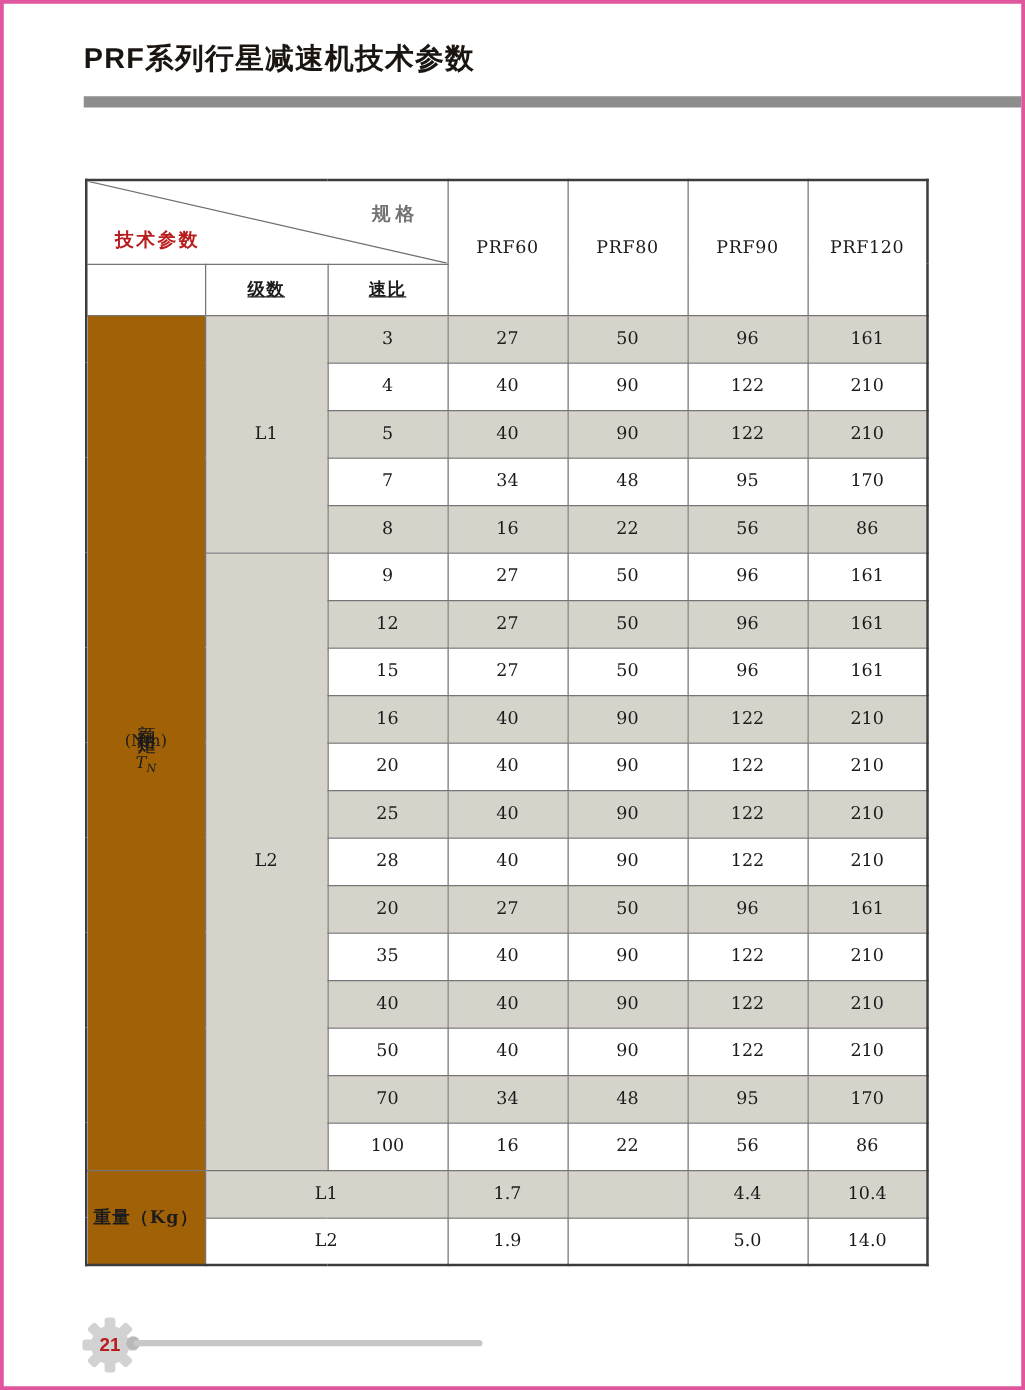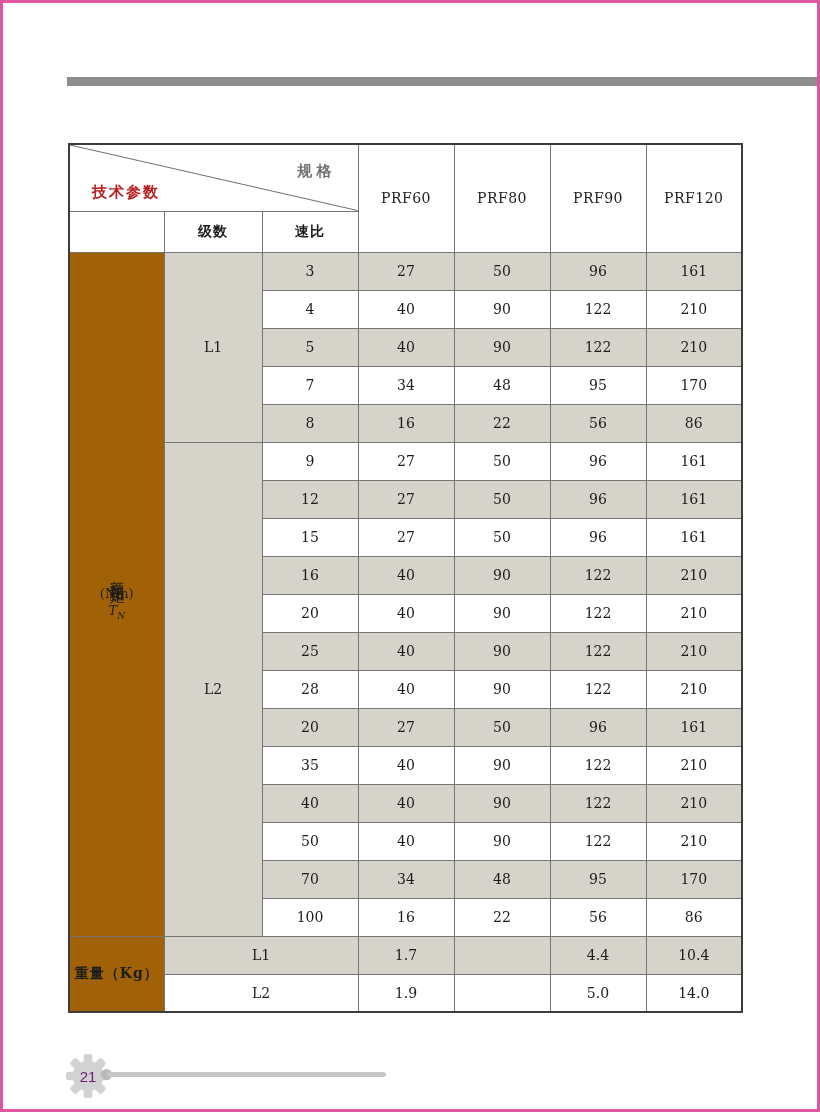--- a/index.html
+++ b/index.html
@@ -55,56 +55,57 @@
     position:absolute;bottom:9px;left:22px;
     font-family:"Liberation Sans","DejaVu Sans",sans-serif;
     font-size:15px;font-weight:bold;color:#b91c1c;letter-spacing:2px;
   }
   td.model-h{
     font-family:"Liberation Sans","DejaVu Sans",sans-serif;
     font-size:15px;color:#222;letter-spacing:0.5px;
   }
   td.sub-h{
     font-family:"Liberation Sans","DejaVu Sans",sans-serif;
-    font-size:15px;font-weight:bold;color:#222;letter-spacing:1px;
+    font-size:15px;font-weight:bold;color:#222;letter-spacing:1px;text-decoration:underline;
   }
   
   td.torque{background:#a16207;}
   .v-text{
     writing-mode:vertical-rl;text-orientation:upright;
     margin:0 auto;letter-spacing:3px;
     font-size:15px;color:#1c1c1c;line-height:1.1;
   }
   .t-unit{margin-top:6px;font-size:13px;}
   .t-sym{margin-top:2px;font-size:13px;font-style:italic;}
   .t-sym sub{font-size:9px;font-style:italic;}
   td.weight-label{font-weight:bold;font-size:14px;letter-spacing:1px;background:#a16207;}
   
   .gear-badge{position:absolute;left:62px;top:1050px;width:46px;height:46px;}
   .gear-badge svg{position:absolute;left:0;top:0;}
   .gear-num{
     position:absolute;left:0;top:0;width:46px;height:46px;
     display:flex;align-items:center;justify-content:center;
-    font-size:15px;font-weight:normal;color:#701a75;
+    font-size:15px;font-weight:bold;color:#b91c1c;
     font-family:"Liberation Sans","DejaVu Sans",sans-serif;
   }
   .footer-line{
     position:absolute;left:104px;top:1069px;width:279px;height:5px;
     background:#c7c7c7;border-radius:3px;
   }
   .footer-dot{
     position:absolute;left:98px;top:1066px;width:11px;height:11px;
     border-radius:50%;background:#b9b9b9;
   }
 </style>
 </head>
 <body>
 
 <div id="page">
 
+  <div class="page-title">PRF系列行星减速机技术参数</div>
   <div class="title-bar"></div>
 
   <div class="tbl-wrap">
     <table class="spec">
       <colgroup>
         <col style="width:95px">
           <col style="width:98px">
           <col style="width:96px">
         <col style="width:96px">
           <col style="width:96px">

